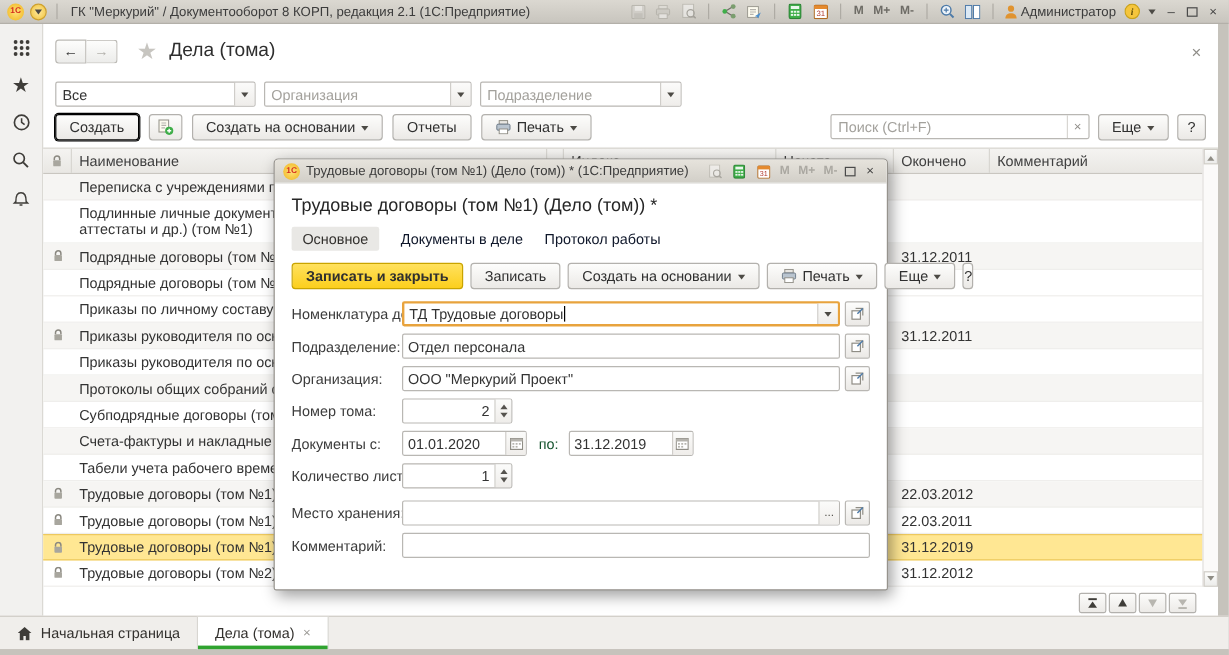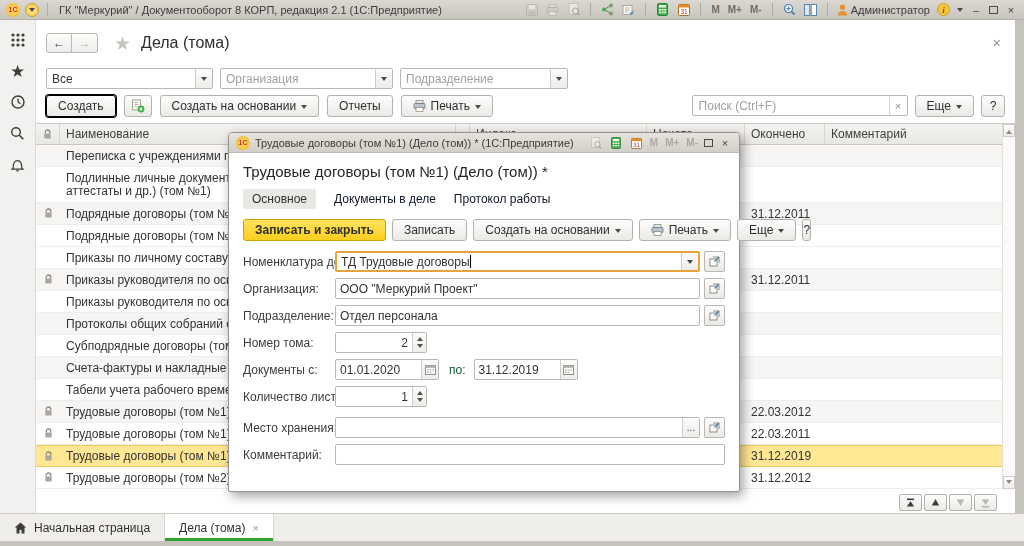--- a/index.html
+++ b/index.html
@@ -654,37 +654,37 @@
       <span class="flink">
           <svg width="11" height="11" viewBox="0 0 11 11">
             <rect x="1" y="3" width="7" height="7" fill="#fff" stroke="#8f8d85"></rect>
             <path d="M4 1h6v6" fill="none" stroke="#8f8d85"></path>
             <path d="M5.5 5.5L10 1" stroke="#4d7aa8" stroke-width="1.2"></path>
           </svg>
         </span>
     </div>
 
     <div class="frow">
-      <span class="flabel">Организация:</span>
+      <span class="flabel">Подразделение:</span>
       <span class="fbox grow1">
-          <span class="v">ООО "Меркурий Проект"</span>
+          <span class="v">Отдел персонала</span>
         </span>
       <span class="flink">
           <svg width="11" height="11" viewBox="0 0 11 11">
             <rect x="1" y="3" width="7" height="7" fill="#fff" stroke="#8f8d85"></rect>
             <path d="M4 1h6v6" fill="none" stroke="#8f8d85"></path>
             <path d="M5.5 5.5L10 1" stroke="#4d7aa8" stroke-width="1.2"></path>
           </svg>
         </span>
     </div>
 
     <div class="frow">
-      <span class="flabel">Подразделение:</span>
+      <span class="flabel">Организация:</span>
       <span class="fbox grow1">
-          <span class="v">Отдел персонала</span>
+          <span class="v">ООО "Меркурий Проект"</span>
         </span>
       <span class="flink">
           <svg width="11" height="11" viewBox="0 0 11 11">
             <rect x="1" y="3" width="7" height="7" fill="#fff" stroke="#8f8d85"></rect>
             <path d="M4 1h6v6" fill="none" stroke="#8f8d85"></path>
             <path d="M5.5 5.5L10 1" stroke="#4d7aa8" stroke-width="1.2"></path>
           </svg>
         </span>
     </div>
 

